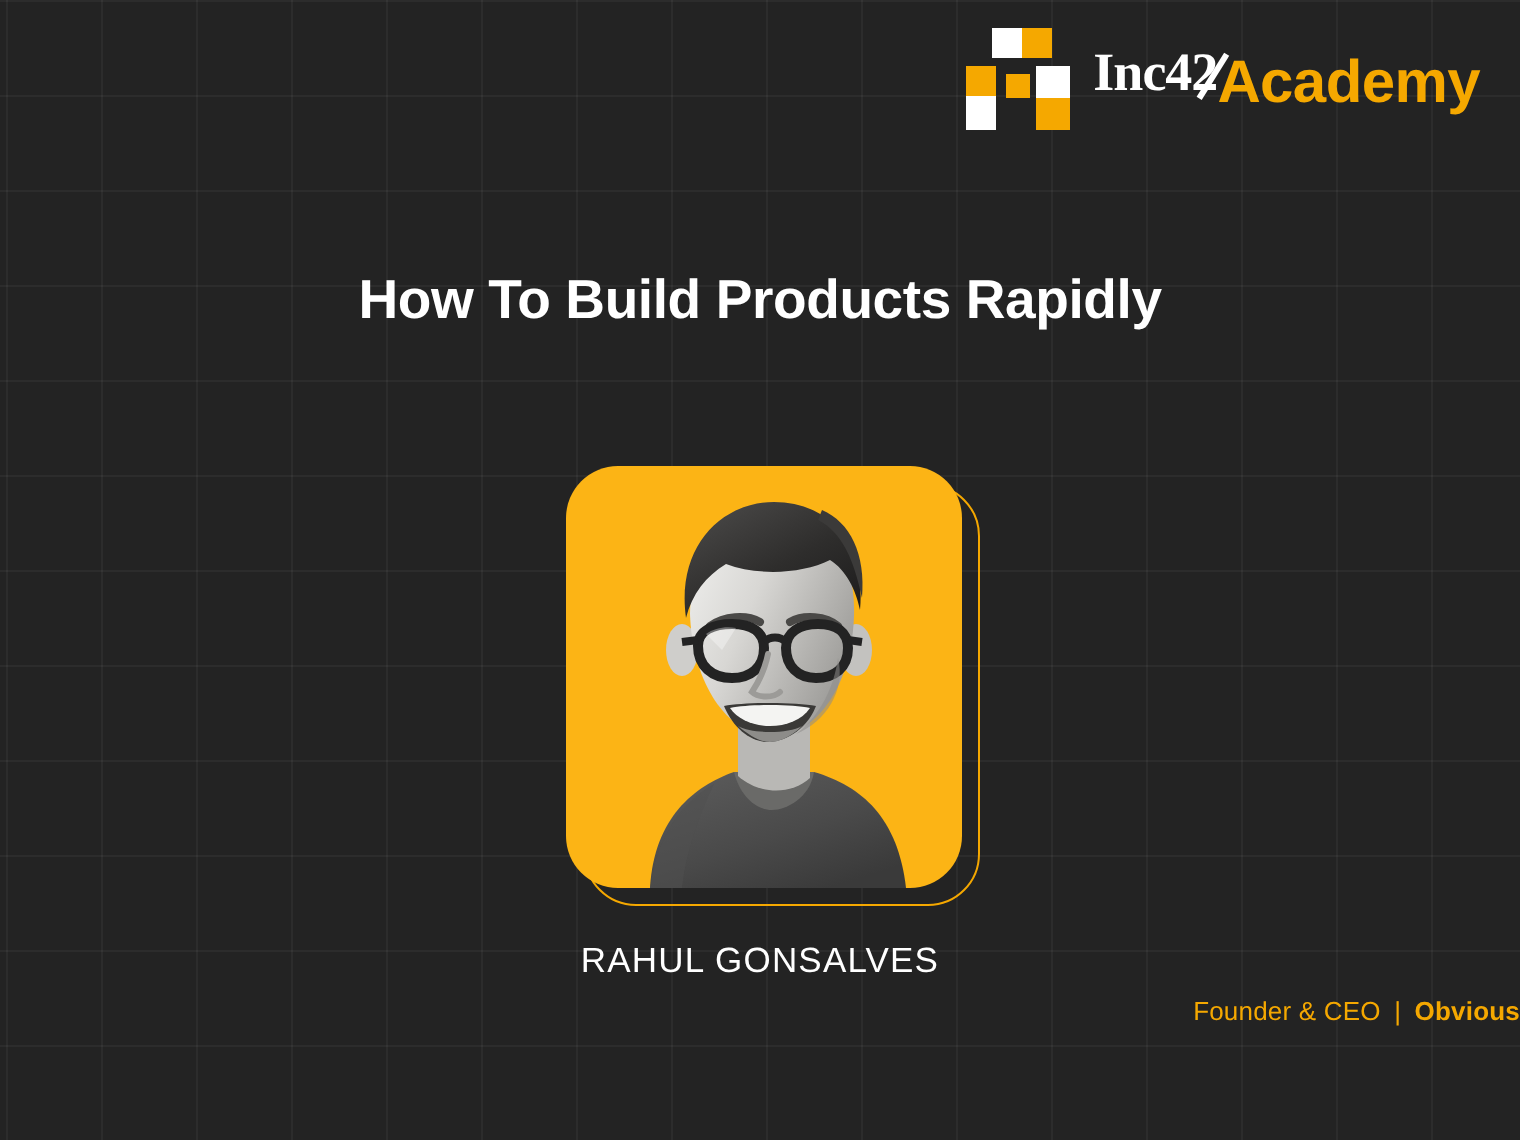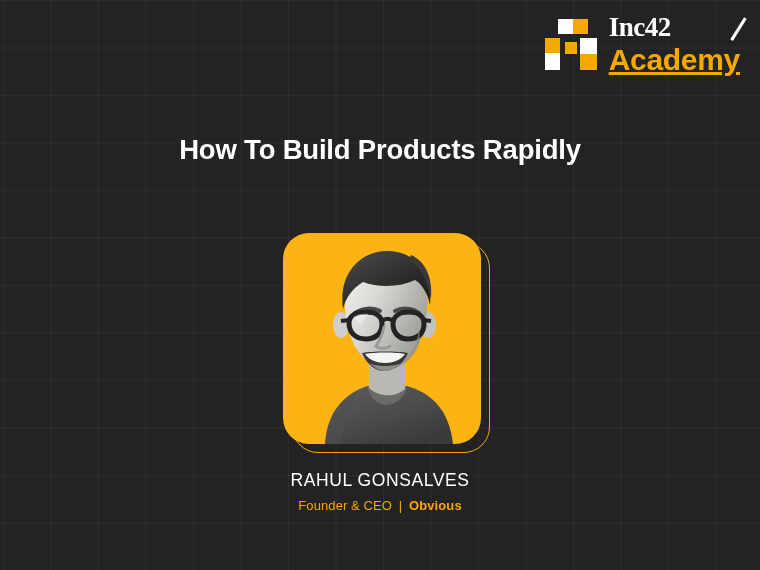--- a/index.html
+++ b/index.html
@@ -60,21 +60,21 @@
   }
   #logo-mark i {
     position:absolute;
     display:block;
   }
   .sq-w { background:#FFFFFF; }
   .sq-y { background:#F5A800; }
 
   #logo-words {
     display:flex;
-    flex-direction:column;
+    flex-direction:row;
     line-height:1;
   }
   #logo-inc42 {
     font-family:"Liberation Serif", serif;
     font-size:27px;
     font-weight:bold;
     color:#FFFFFF;
     letter-spacing:-0.5px;
     position:relative;
     display:inline-block;
@@ -88,21 +88,20 @@
     transform:rotate(32deg);
     transform-origin:center;
   }
   #logo-academy {
     font-size:30px;
     font-weight:bold;
     color:#F5A800;
     letter-spacing:-0.3px;
     margin-top:4px;
     white-space:nowrap;
-    text-decoration:underline;
   }
 
   
   #title {
     position:absolute;
     left:0; right:0; top:132px;
     text-align:center;
     color:#FFFFFF;
     font-size:27.5px;
     font-weight:bold;
@@ -149,20 +148,21 @@
     font-size:17.5px;
     font-weight:normal;
     letter-spacing:0.6px;
   }
   #speaker-role {
     display:block;
     margin-top:7px;
     color:#F5A800;
     font-size:13px;
     letter-spacing:0.1px;
+    text-align:right;
   }
   #speaker-role .co { font-weight:bold; }
   #speaker-role .sep { padding:0 3px; }
 </style>
 </head>
 <body>
 
 <div id="poster">
 
 

